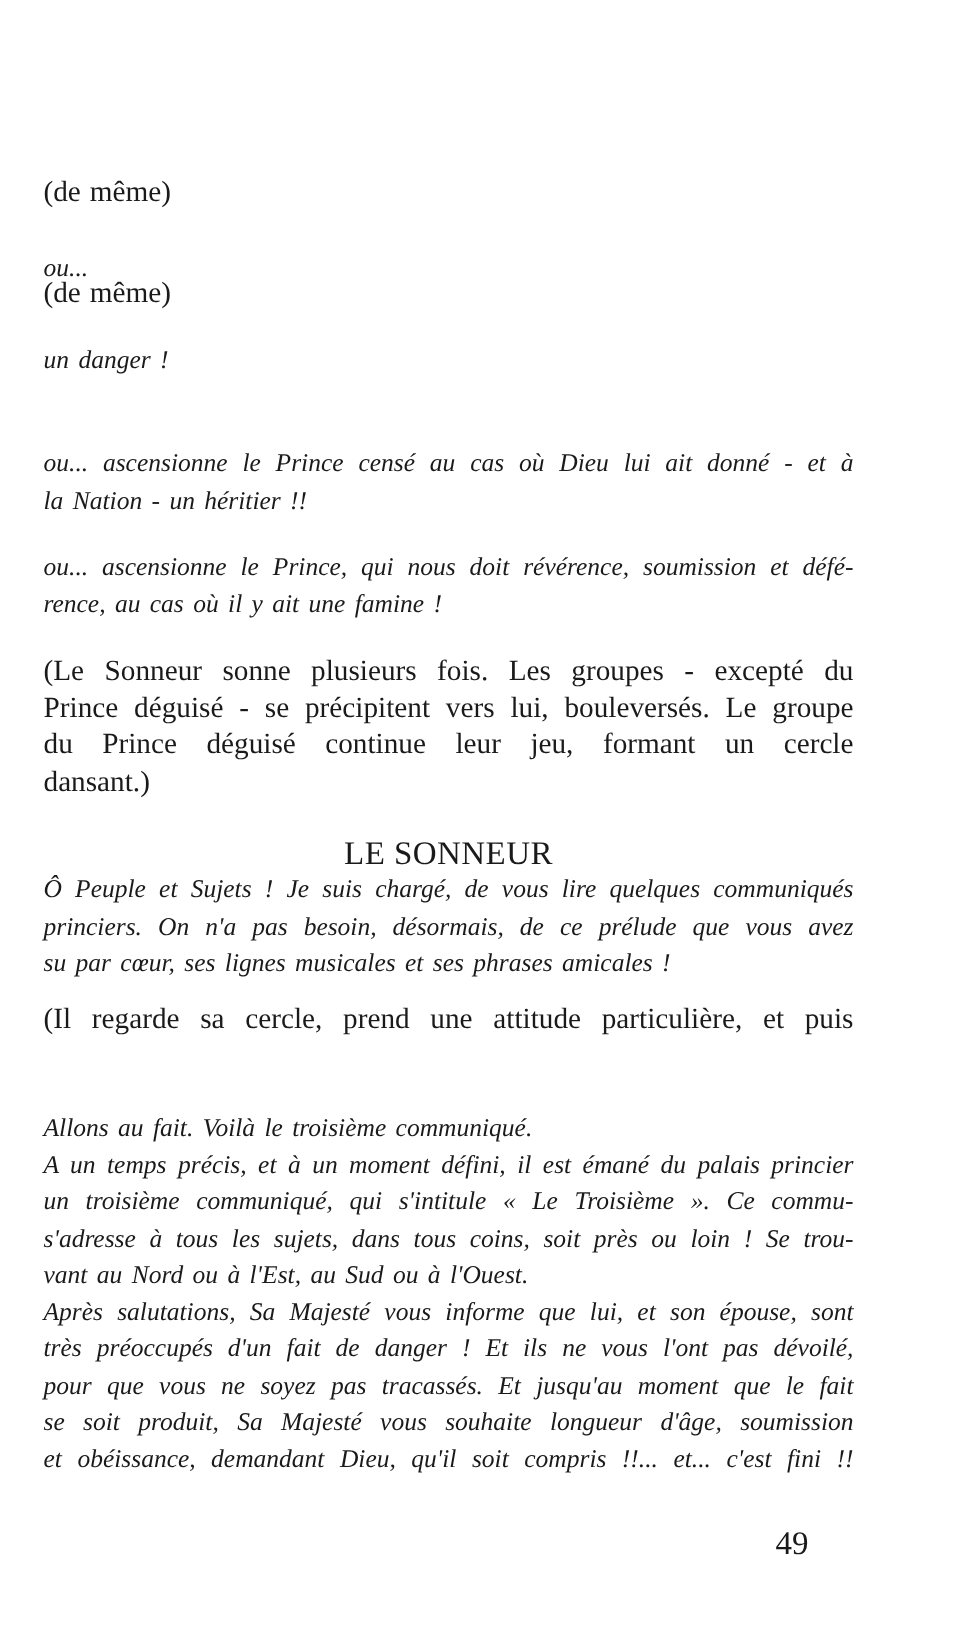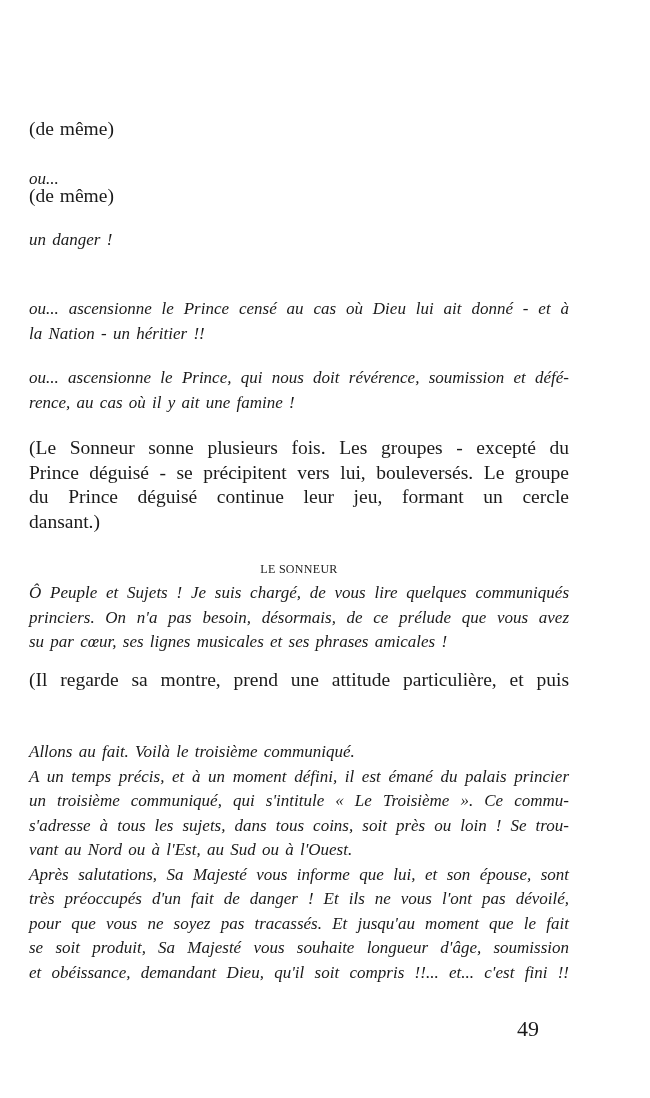--- a/index.html
+++ b/index.html
@@ -36,21 +36,21 @@
     }
     .ital {
       font-style: italic;
       font-size: 17px;
       line-height: 24.5px;
       text-align: justify;
       text-align-last: left;
       word-spacing: 2px;
     }
     .speaker {
-      font-size: 12px;
+      font-size: 22px;
       line-height: 22px;
       text-align: center;
       letter-spacing: 0.3px;
     }
     .line { display: block; }
     .just { text-align: justify; text-align-last: justify; }
     .pageno {
       position: absolute;
       left: 517px;
       top: 1016px;
@@ -99,21 +99,21 @@
     <span>LE SONNEUR</span>
   </p>
 
   <p class="blk ital" style="top:581px;">
     <span class="line just">Ô Peuple et Sujets ! Je suis chargé, de vous lire quelques communiqués</span>
     <span class="line just">princiers. On n'a pas besoin, désormais, de ce prélude que vous avez</span>
     <span class="line">su par cœur, ses lignes musicales et ses phrases amicales !</span>
   </p>
 
   <p class="blk roman" style="top:668px;">
-    <span class="line just">(Il regarde sa montre, prend une attitude particulière, et puis</span>
+    <span class="line just">(Il regarde sa cercle, prend une attitude particulière, et puis</span>
   </p>
 
   <p class="blk ital" style="top:740px;">
     <span class="line">Allons au fait. Voilà le troisième communiqué.</span>
     <span class="line just">A un temps précis, et à un moment défini, il est émané du palais princier</span>
     <span class="line just">un troisième communiqué, qui s'intitule « Le Troisième ». Ce commu-</span>
     <span class="line just">s'adresse à tous les sujets, dans tous coins, soit près ou loin ! Se trou-</span>
     <span class="line">vant au Nord ou à l'Est, au Sud ou à l'Ouest.</span>
     <span class="line just">Après salutations, Sa Majesté vous informe que lui, et son épouse, sont</span>
     <span class="line just">très préoccupés d'un fait de danger ! Et ils ne vous l'ont pas dévoilé,</span>

